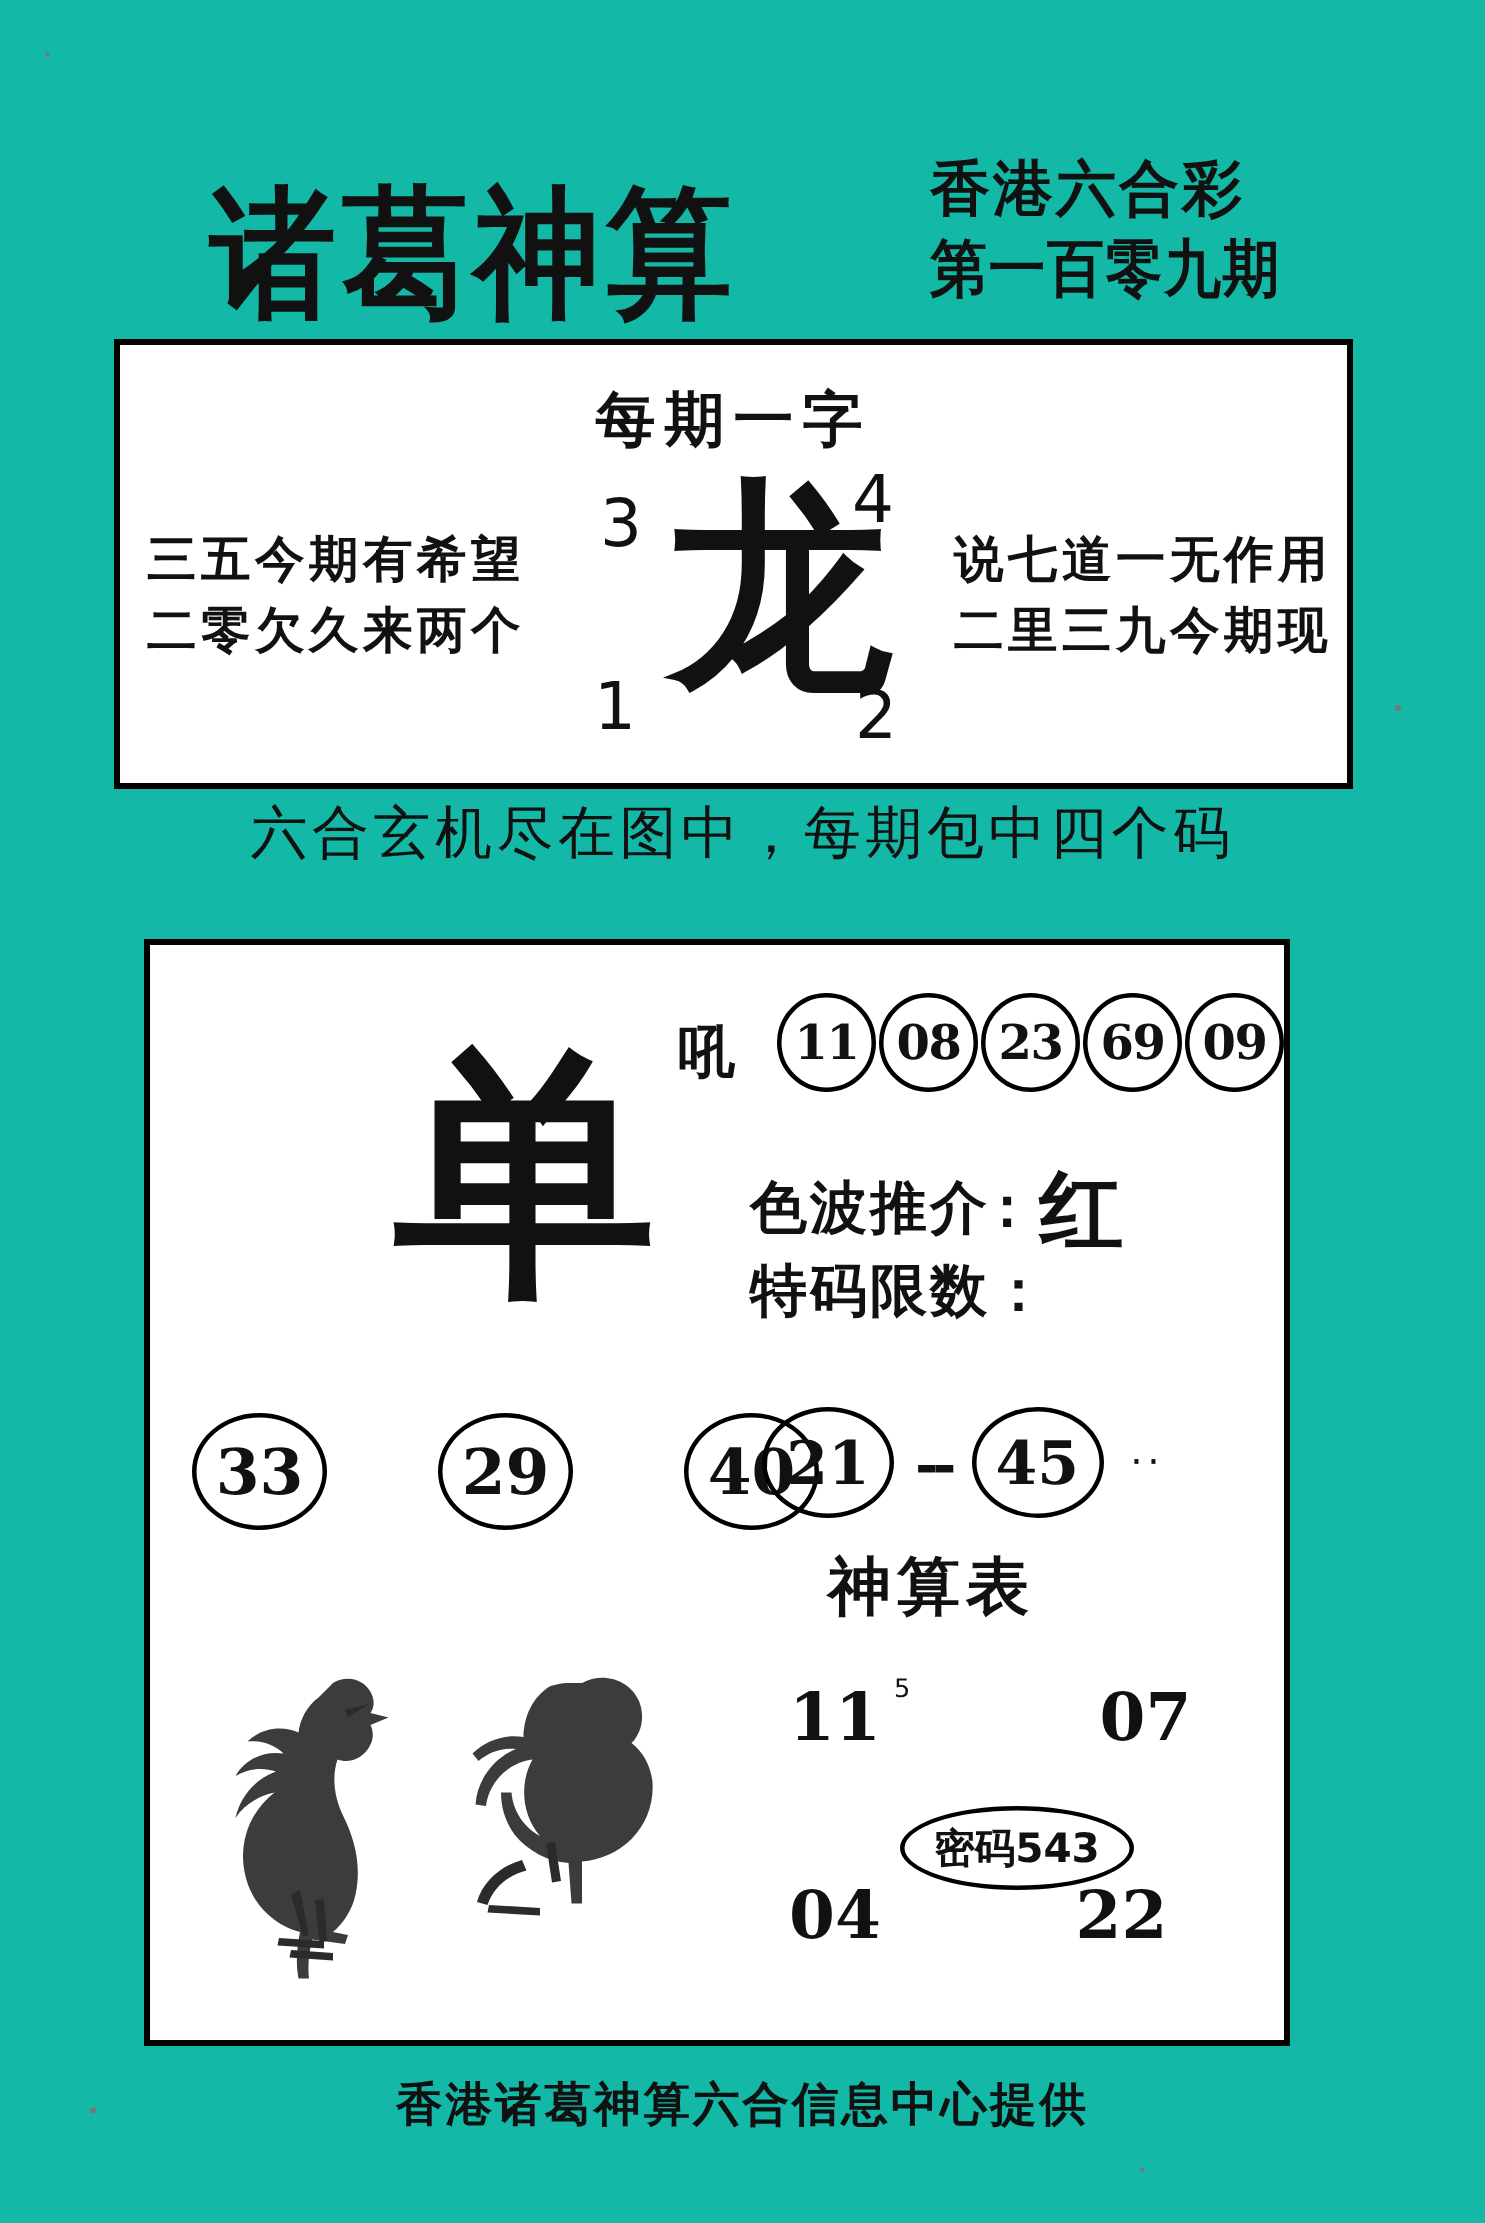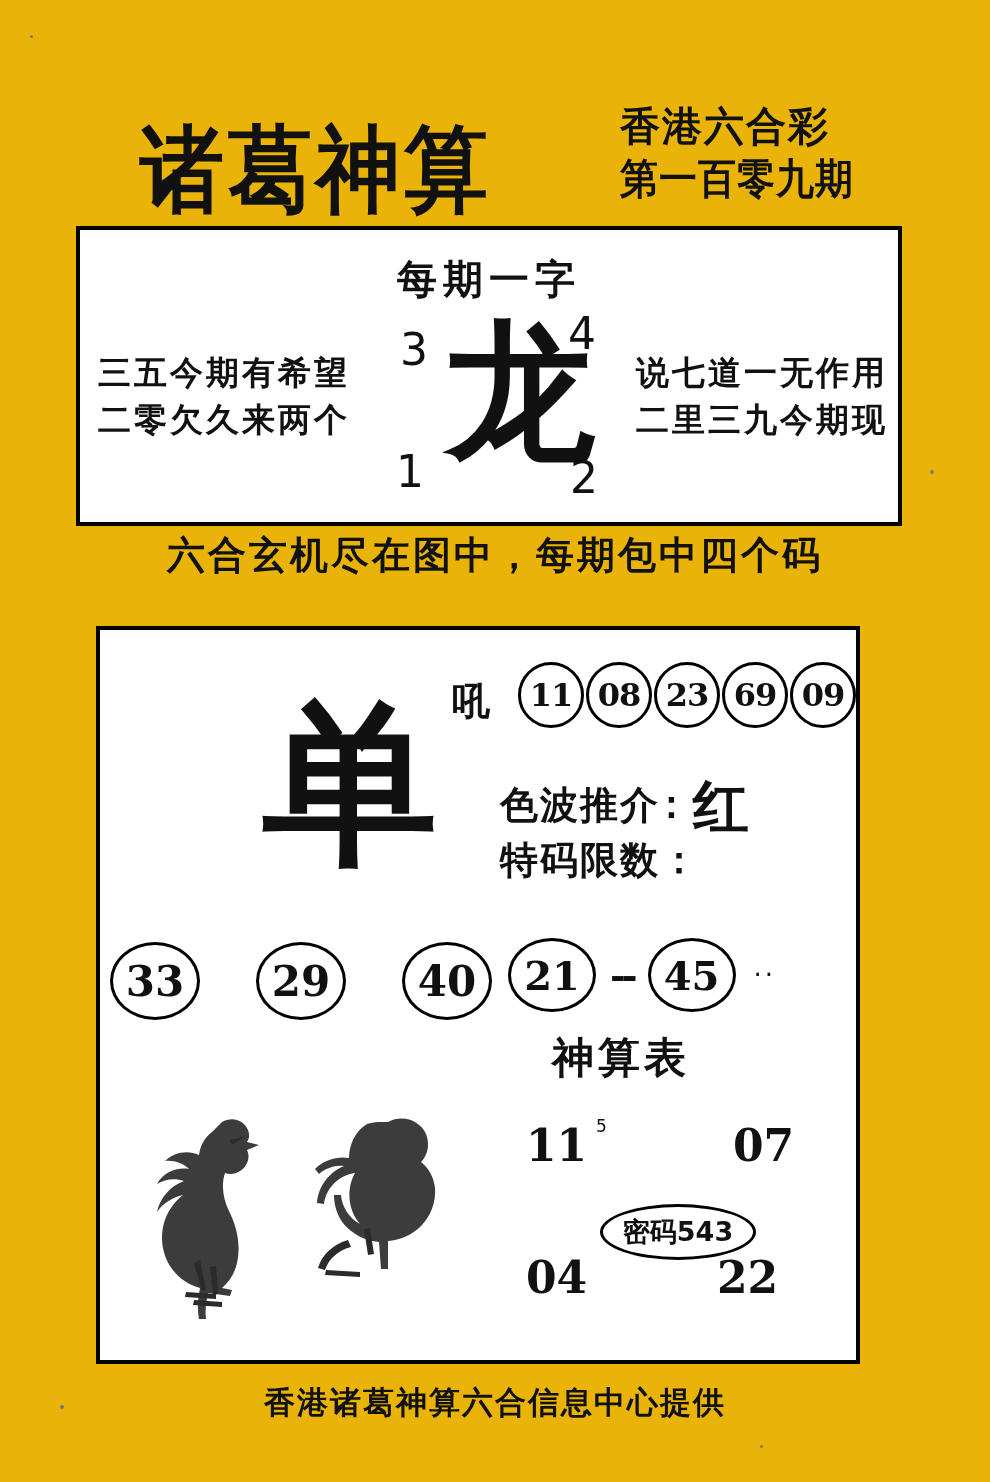--- a/index.html
+++ b/index.html
@@ -12,21 +12,21 @@
     height: 1482px;
     position: relative;
     font-family: "DejaVu Sans", sans-serif;
     color: #111;
     overflow: hidden;
   }
   .page {
     position: absolute;
     left: 0; top: 0;
     width: 990px; height: 1482px;
-    background: #eab308;
+    background: #14b8a6;
   }
 
   
   .header {
     position: absolute;
     left: 0; top: 60px;
     width: 990px;
     height: 150px;
   }
   .brand-title {
@@ -127,21 +127,21 @@
   .cn-br { left: 490px; top: 226px; }
 
   
   .tagline {
     position: absolute;
     left: 0; top: 530px;
     width: 990px;
     text-align: center;
     font-family: "DejaVu Serif", serif;
     font-size: 38px;
-    font-weight: 700;
+    font-weight: 400;
     letter-spacing: 3px;
   }
 
   
   .main-box {
     position: absolute;
     left: 96px; top: 626px;
     width: 756px;
     height: 730px;
     border: 4px solid #000;
@@ -209,23 +209,23 @@
     font-family: "DejaVu Serif", serif;
     font-size: 38px;
     font-weight: 700;
     letter-spacing: 2px;
     white-space: nowrap;
   }
 
   
   .circle-row {
     position: absolute;
-    left: 10px; top: 312px;
-    display: flex;
-    gap: 56px;
+    left: 28px; top: 312px;
+    display: flex;
+    gap: 74px;
   }
   .circle-num {
     width: 84px; height: 72px;
     border: 3px solid #000;
     border-radius: 50%;
     display: flex;
     align-items: center;
     justify-content: center;
     font-family: "DejaVu Serif", serif;
     font-size: 42px;

